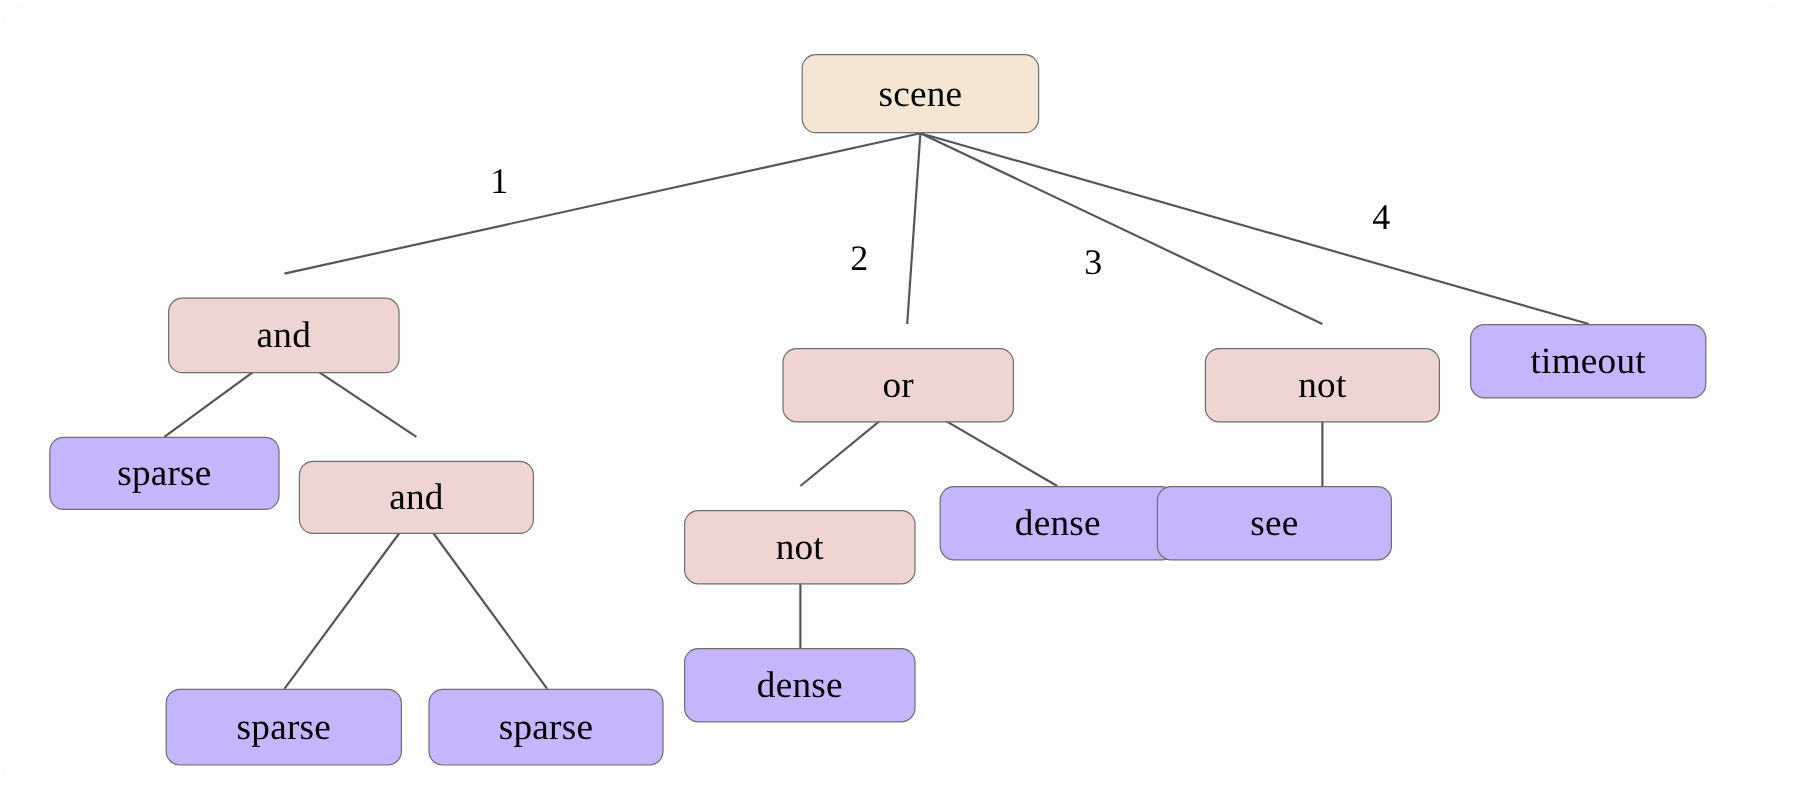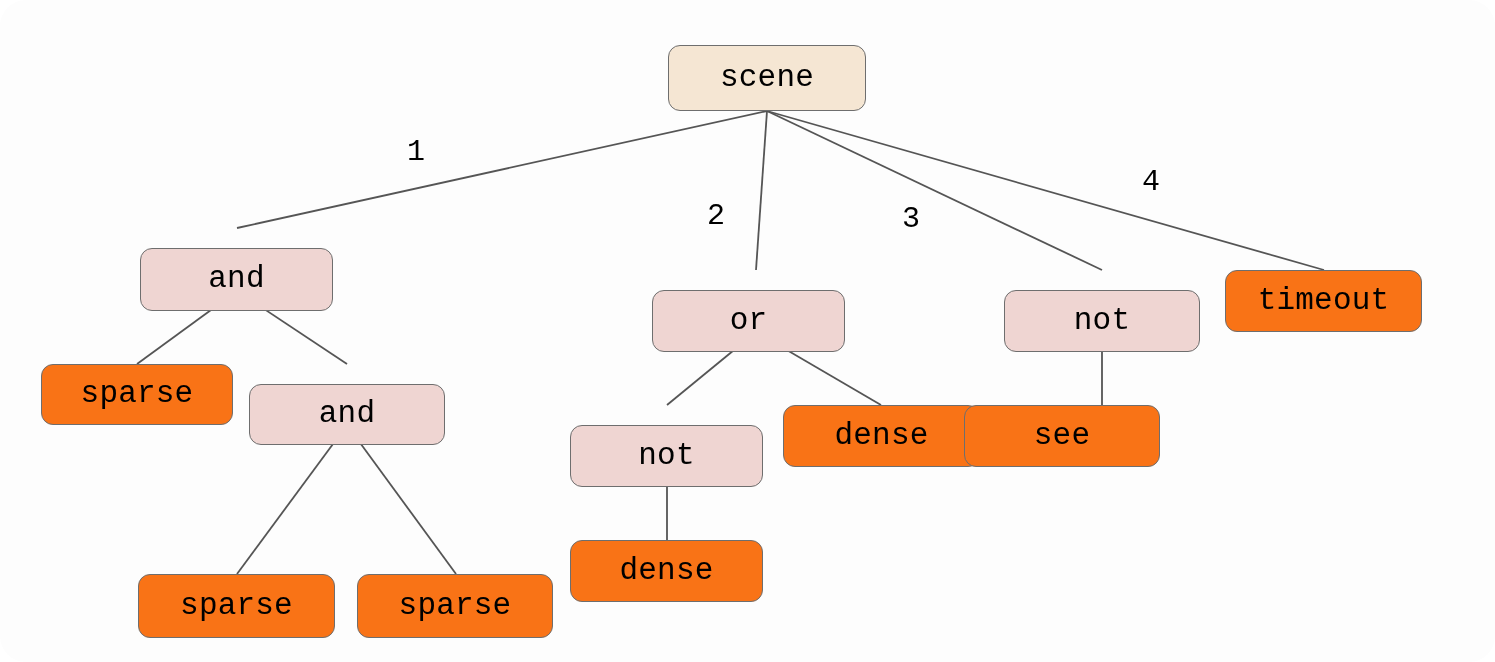--- a/index.html
+++ b/index.html
@@ -5,21 +5,21 @@
   html, body {
     margin: 0;
     padding: 0;
     background: #ffffff;
   }
   #canvas {
     position: relative;
     width: 1495px;
     height: 662px;
     background: #fdfdfd;
-    font-family: Liberation Mono, monospace;
+    font-family: Liberation Serif, serif;
     overflow: hidden;
     border-radius: 26px;
   }
   #edge-layer {
     position: absolute;
     left: 0; top: 0;
     width: 1495px;
     height: 662px;
   }
   .node {
@@ -37,21 +37,21 @@
     white-space: nowrap;
     z-index: 2;
   }
   .node-label {
     pointer-events: none;
     position: relative;
     top: -1px;
   }
   .fill-beige { background: #f5e6d3; }
   .fill-pink  { background: #efd5d2; margin-top: 20px; }
-  .fill-blue  { background: #f97316; }
+  .fill-blue  { background: #c4b5fd; }
   .edge-label {
     position: absolute;
     color: #000000;
     font-size: 30px;
     line-height: 1;
     white-space: nowrap;
     transform: translate(-50%, -50%);
     z-index: 3;
   }
 </style>

